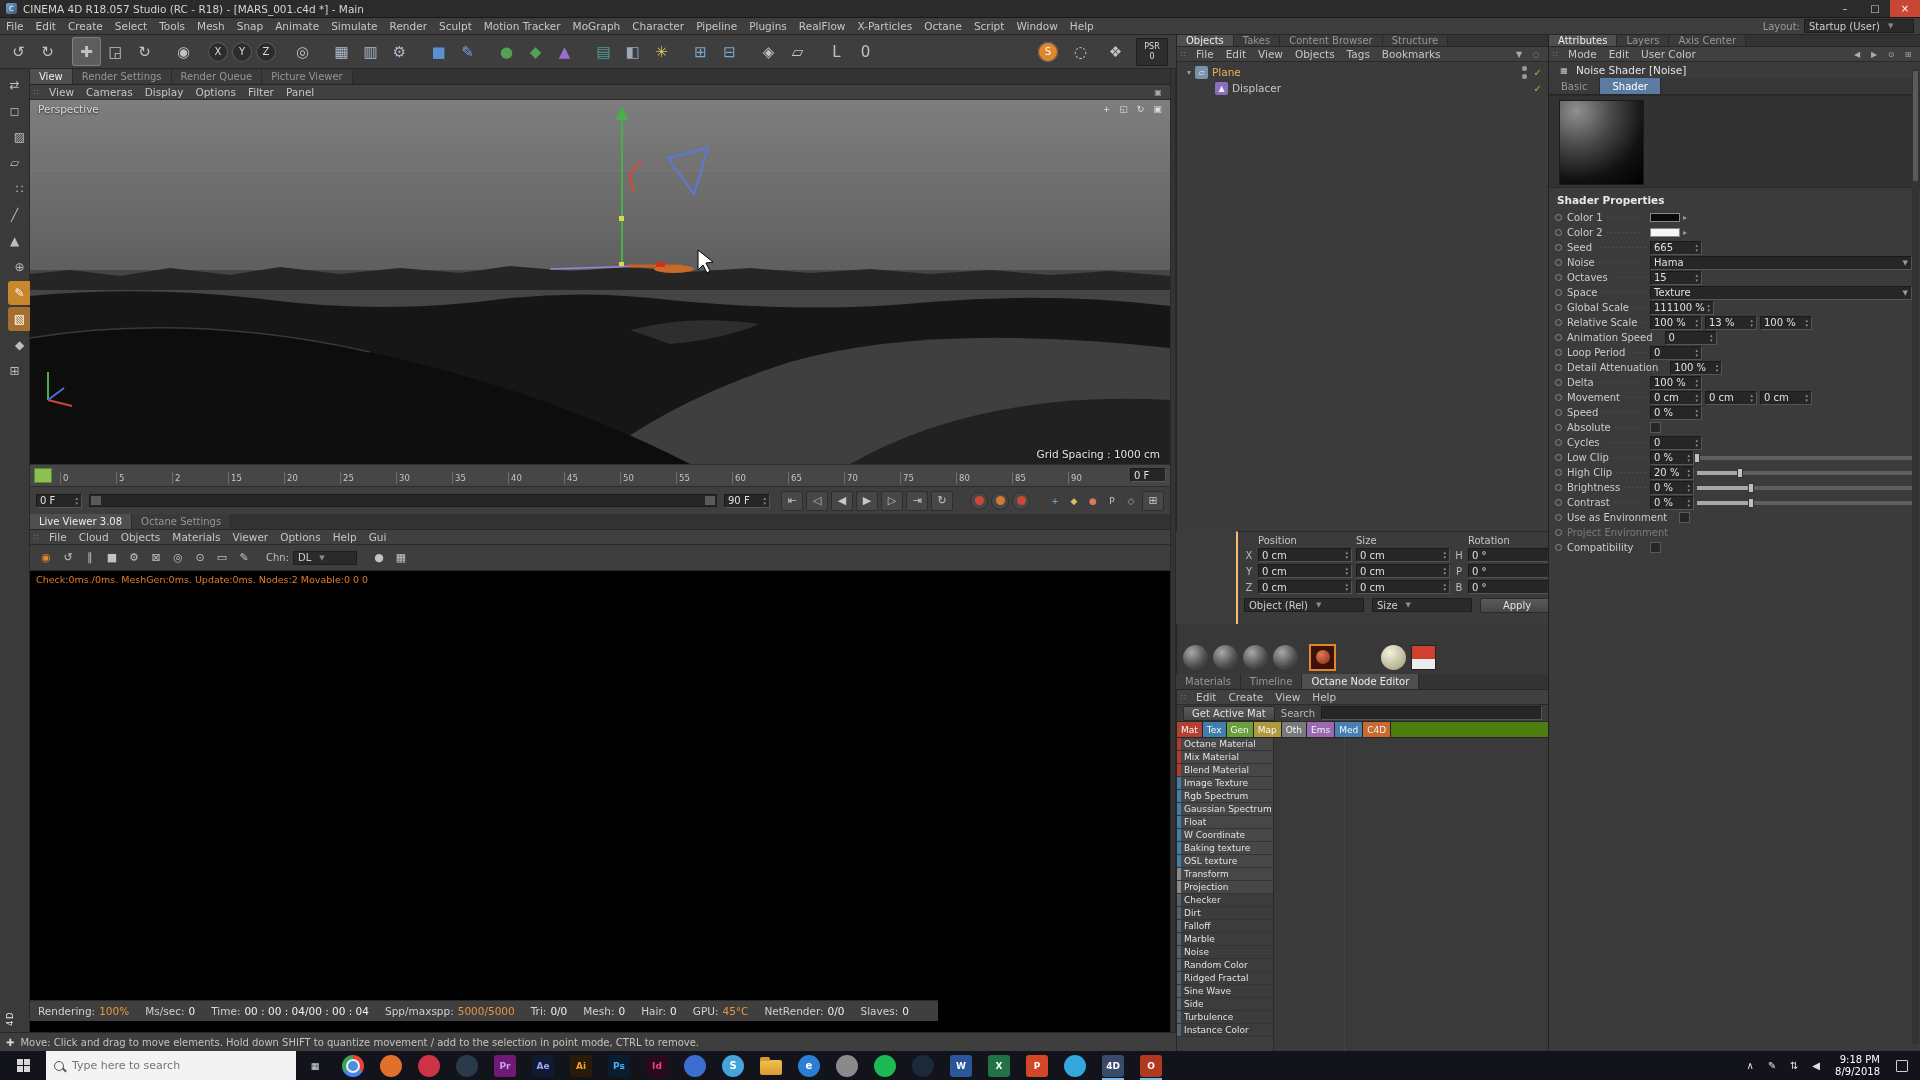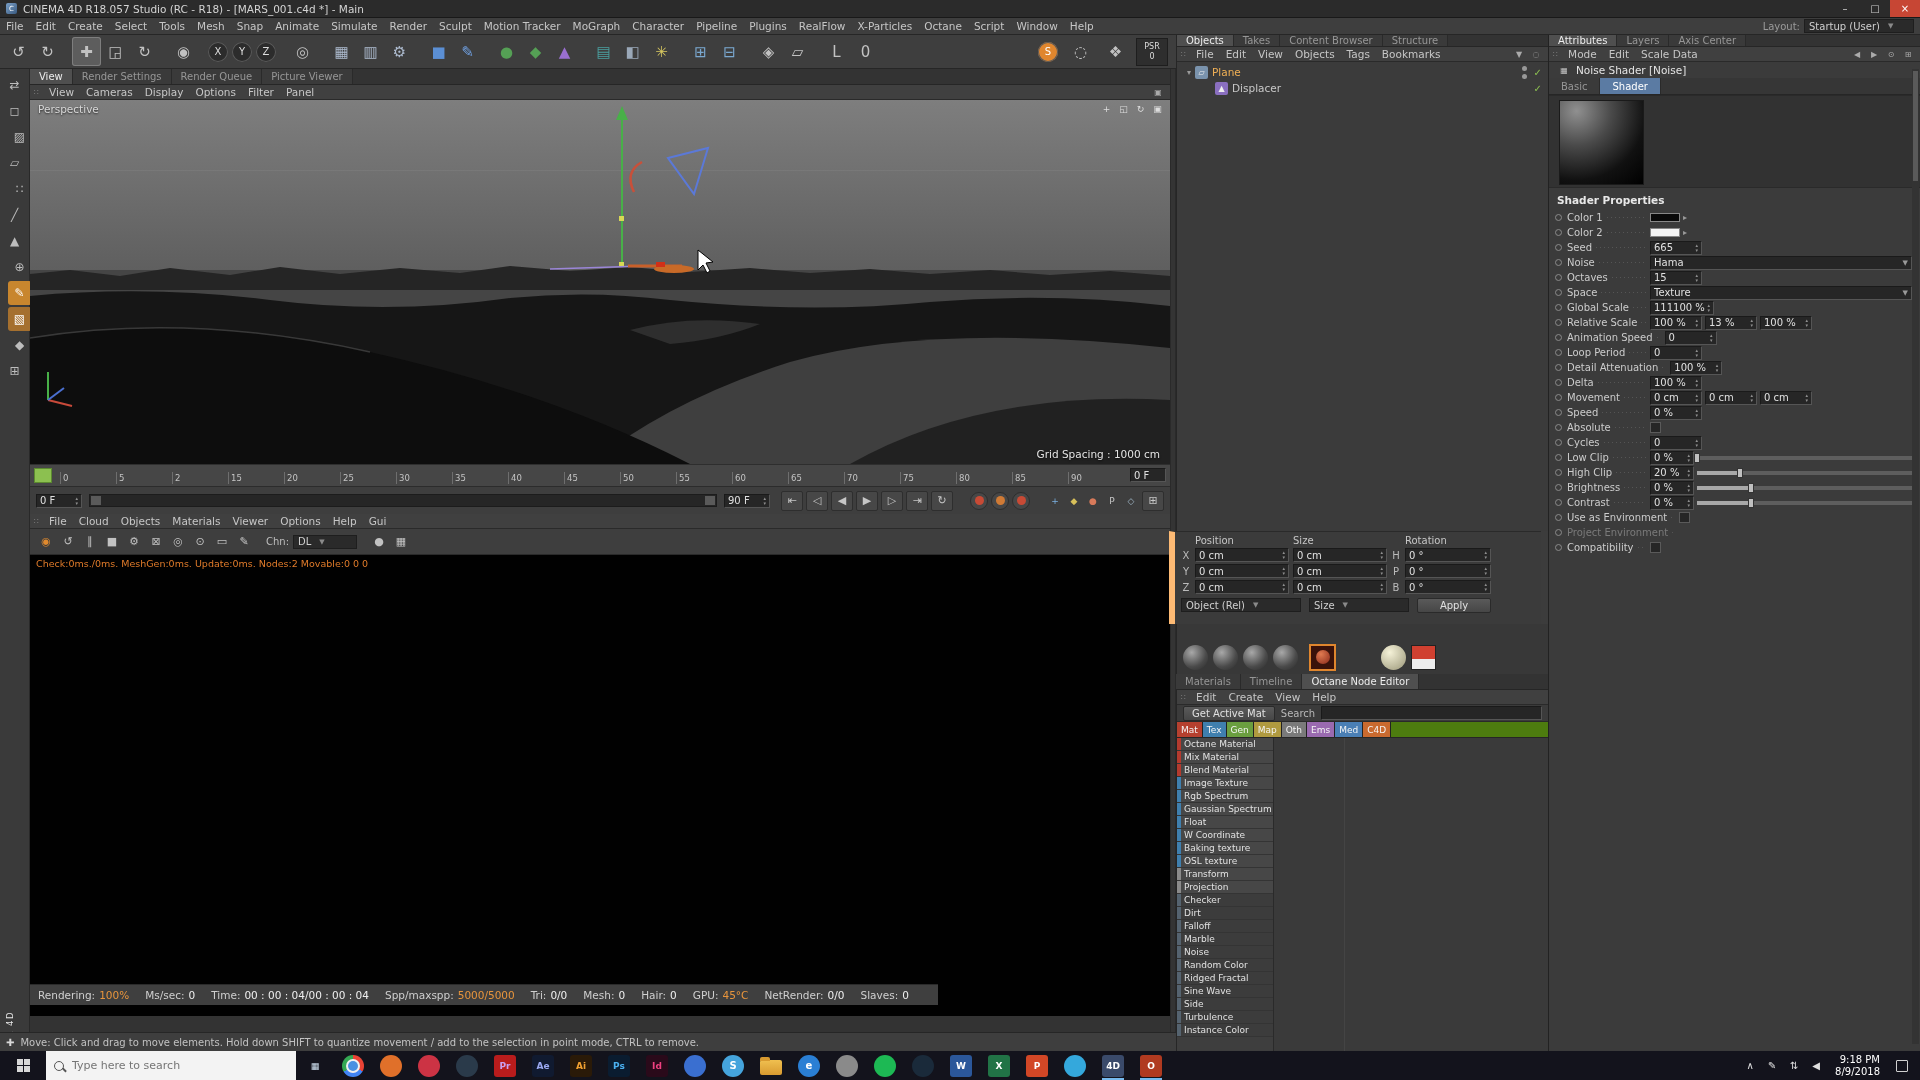--- a/index.html
+++ b/index.html
@@ -95,21 +95,21 @@
 .oexp{width:12px;color:#9a9a9a;font-size:8px;text-align:center}
 .oicon{width:13px;height:13px;border-radius:2px;display:flex;align-items:center;justify-content:center;font-size:8px;color:#eee;margin-right:4px}
 .olbl{color:#c8c8c8}
 .olbl.sel{color:#f0b055}
 .oright{margin-left:auto;display:flex;align-items:center;gap:7px}
 .odots{width:5px;height:13px;position:relative}
 .odots::before{content:'';position:absolute;top:0;left:0;width:5px;height:5px;border-radius:50%;background:#989898;box-shadow:0 8px 0 #989898}
 .ocheck{color:#8cc050;font-size:10px}
 
 
-#coord-panel{left:1169px;top:531px;width:372px;height:93px;background:#3b3b3b;border-left:6px solid #fdba74;border-top:1px solid #2a2a2a;font-size:10px;padding:3px 6px}
+#coord-panel{left:1236px;top:531px;width:372px;height:93px;background:#3b3b3b;border-left:2px solid #fdba74;border-top:1px solid #2a2a2a;font-size:10px;padding:3px 6px}
 .chead{position:relative;height:13px;color:#c6c6c6}
 .chead span{position:absolute;top:0}
 .crow{display:flex;align-items:center;margin-bottom:2px;gap:4px}
 .claxis{width:10px;text-align:center;color:#bbb;flex:none}
 .cfoot{display:flex;gap:8px;margin-top:4px}
 
 
 #mat-gap{left:1176px;top:624px;width:372px;height:16px;background:#383838;border-left:1px solid #262626}
 #mat-strip{left:1176px;top:640px;width:372px;height:34px;display:flex;align-items:center;gap:5px;padding:0 6px;background:#383838;border-left:1px solid #262626}
 .msph{width:25px;height:25px;flex:none;border-radius:50%;background:radial-gradient(circle at 35% 30%,#a8a8a8,#4a4a4a 60%,#2a2a2a)}
@@ -429,20 +429,24 @@
           <div class="kic" style="color: rgb(216, 192, 90);">◆</div>
           <div class="kic" style="color: rgb(216, 122, 90);">●</div>
           <div class="kic" style="color: rgb(200, 200, 200);">P</div>
           <div class="kic" style="color: rgb(154, 176, 192);">◇</div>
         </div>
       <div class="tpi" id="tl-grid" style="margin-left:auto">⊞</div>
     </div>
   </div>
 
   <div id="lv-panel" class="abs">
+    <div id="lv-tabs" class="tabs">
+        <span class="tab active">Live Viewer 3.08</span>
+        <span class="tab">Octane Settings</span>
+      </div>
     <div id="lv-menu" class="mrow">
       <span class="grip">∷</span>
       <span style="display:flex">
           <span class="mi">File</span>
           <span class="mi">Cloud</span>
           <span class="mi">Objects</span>
           <span class="mi">Materials</span>
           <span class="mi">Viewer</span>
           <span class="mi">Options</span>
           <span class="mi">Help</span>
@@ -769,21 +773,21 @@
     <div class="tabs">
         <span class="tab active">Attributes</span>
         <span class="tab">Layers</span>
         <span class="tab">Axis Center</span>
       </div>
     <div class="mrow">
       <span class="grip">∷</span>
       <span style="display:flex">
           <span class="mi">Mode</span>
           <span class="mi">Edit</span>
-          <span class="mi">Scale Data</span>
+          <span class="mi">User Color</span>
         </span>
       <span class="mrt" id="attr-menu-icons">
           <div class="sic">◀</div>
           <div class="sic">▶</div>
           <div class="sic">⊙</div>
           <div class="sic">⊞</div>
         </span>
     </div>
     <div id="attr-title">
       <span class="sic" style="color:#c8c8c8">▦</span>
@@ -1108,21 +1112,21 @@
         <div class="tapp">
           <div class="circ" style="background: rgb(224, 112, 42);"></div>
         </div>
         <div class="tapp">
           <div class="circ" style="background: rgb(204, 51, 68);"></div>
         </div>
         <div class="tapp">
           <div class="circ" style="background: rgb(42, 58, 74);"></div>
         </div>
         <div class="tapp">
-          <div class="sq" style="background: #b91c1c; color: rgb(201, 160, 240); text-align: center;">Pr</div>
+          <div class="sq" style="background: #701a75; color: rgb(201, 160, 240); text-align: center;">Pr</div>
         </div>
         <div class="tapp">
           <div class="sq" style="background: rgb(16, 26, 48); color: rgb(154, 168, 240);">Ae</div>
         </div>
         <div class="tapp">
           <div class="sq" style="background: rgb(42, 26, 8); color: rgb(240, 160, 48);">Ai</div>
         </div>
         <div class="tapp">
           <div class="sq" style="background: rgb(10, 28, 48); color: rgb(74, 176, 240);">Ps</div>
         </div>

